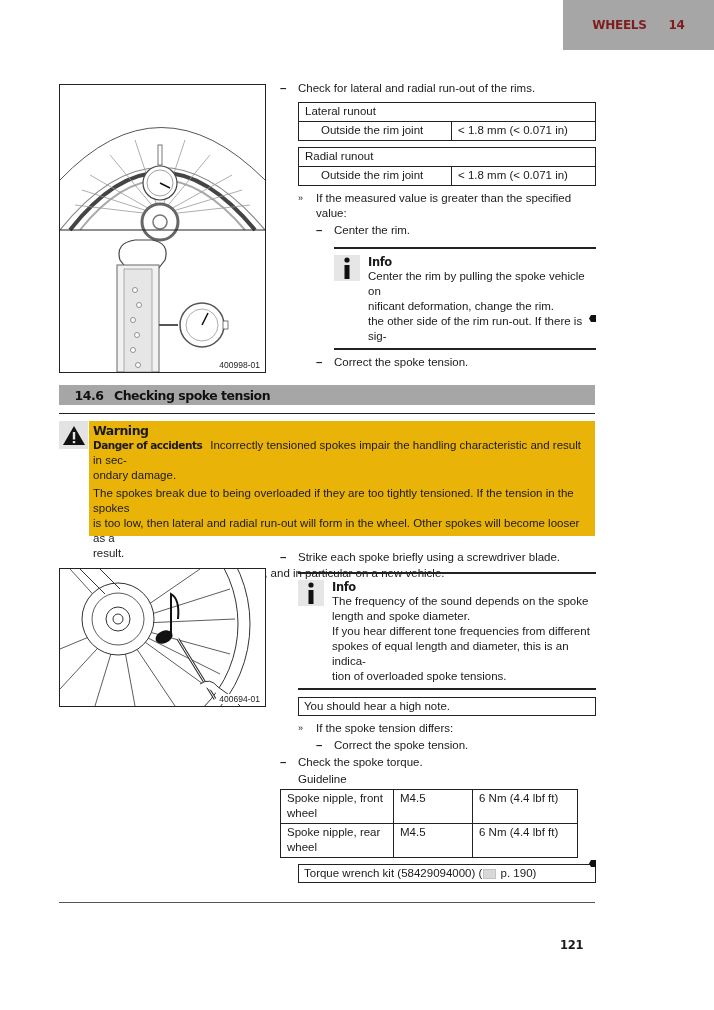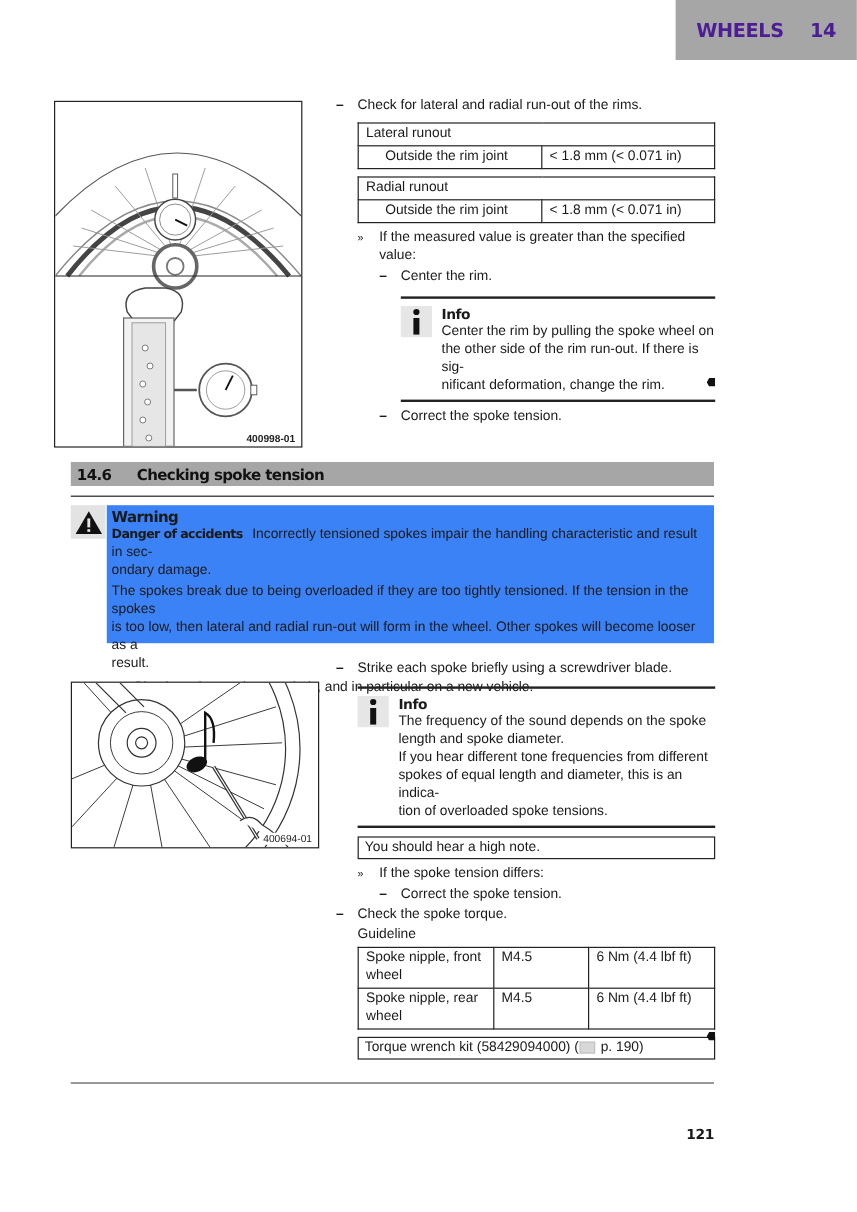--- a/index.html
+++ b/index.html
@@ -1,48 +1,48 @@
 <!DOCTYPE html>
 <html><head>
 <meta charset="utf-8">
 <style>
   html, body { margin: 0; padding: 0; background: #ffffff; }
   body { width: 714px; height: 1010px; position: relative; overflow: hidden;
          font-family: "Liberation Sans", "DejaVu Sans", sans-serif; color: #1a1a1a; font-size: 11.5px; }
   .abs { position: absolute; }
   .chapter-tab { left: 563px; top: 0; width: 151px; height: 50px; background: #a6a6a6;
                  display: flex; align-items: center; justify-content: center; gap: 22px; }
-  .chapter-tab span { font-family: "DejaVu Sans", sans-serif; font-weight: bold; font-size: 16px; color: #4c1d95; letter-spacing: -0.3px; }
+  .chapter-tab span { font-family: "DejaVu Sans", sans-serif; font-weight: bold; font-size: 12px; color: #7f1d1d; letter-spacing: -0.3px; }
   .figure { border: 1px solid #222; background: #fff; overflow: hidden; }
   .fig-id { position: absolute; right: 4px; bottom: 2px; font-size: 8.5px; color: #222; background: #fff; padding: 0 1px; }
   .step { display: flex; align-items: flex-start; line-height: 15px; }
   .dash { width: 18px; flex: none; font-weight: bold; }
   .raq { width: 18px; flex: none; font-size: 9px; }
   table.spec { border-collapse: collapse; width: 100%; padding-left: 26px; }
   table.spec td { border: 1.5px solid #222; padding: 1px 6px 2px 6px; font-size: 11.5px; line-height: 15px; vertical-align: top; }
   .info-box { border-top: 2px solid #222; border-bottom: 2px solid #222; padding: 6px 0 4px 0; display: flex; gap: 8px; }
   .info-icon { width: 26px; height: 26px; background: #e6e6e6; flex: none; display: flex; align-items: center; justify-content: center; }
   .info-title { font-weight: bold; font-family: "DejaVu Sans", sans-serif; font-size: 11.5px; letter-spacing: -0.4px; }
   .info-text { line-height: 15px; }
-  .section-head { left: 59px; top: 385px; width: 536px; height: 20px; background: #a6a6a6; display: flex; align-items: center; }
+  .section-head { left: 59px; top: 385px; width: 536px; height: 20px; background: #a6a6a6; display: flex; align-items: center; text-align: center; }
   .section-head span { font-family: "DejaVu Sans", sans-serif; font-weight: bold; font-size: 12.5px; letter-spacing: -0.5px; color: #111; }
-  .warning-box { left: 89px; top: 421px; width: 506px; height: 115px; background: #3b82f6; }
+  .warning-box { left: 89px; top: 421px; width: 506px; height: 115px; background: #eab308; }
   .warn-icon { left: 59px; top: 421px; width: 29px; height: 28px; background: #e3e3e3; display: flex; align-items: center; justify-content: center; }
   .end-mark { width: 7px; height: 7px; }
   .hr { height: 0; border-top: 1px solid #444; }
 </style>
 </head>
 <body>
 
 <div class="abs chapter-tab">
   <span>WHEELS</span>
   <span>14</span>
 </div>
 
-<div class="abs figure" style="left:45px; top:84px; width:205px; height:287px;font-weight:bold;">
+<div class="abs figure" style="left:59px; top:84px; width:205px; height:287px;">
   <svg width="205" height="287" viewBox="0 0 205 287">
 
     <path d="M0,95 Q100,-10 205,95" fill="none" stroke="#555" stroke-width="1"></path>
     <path d="M0,145 Q100,20 205,145" fill="none" stroke="#888" stroke-width="1.2"></path>
     <path d="M10,145 Q100,30 195,145" fill="none" stroke="#444" stroke-width="4"></path>
     <path d="M20,145 Q100,45 185,145" fill="none" stroke="#aaa" stroke-width="2"></path>
     <g stroke="#999" stroke-width="0.8">
       <line x1="100" y1="130" x2="30" y2="90"></line>
         <line x1="100" y1="130" x2="50" y2="70"></line>
       <line x1="100" y1="130" x2="75" y2="55"></line>
@@ -122,23 +122,23 @@
   <div class="info-box" style="margin-left:54px; margin-top:9px;">
     <div class="info-icon">
       <svg width="10" height="22" viewBox="0 0 10 22">
           <circle cx="5" cy="3" r="2.6" fill="#111"></circle>
           <rect x="2.5" y="8" width="5" height="14" fill="#111"></rect>
         </svg>
     </div>
     <div>
       <div class="info-title">Info</div>
       <div class="info-text">
-        <div>Center the rim by pulling the spoke wheel on</div>
+        <div>Center the rim by pulling the spoke vehicle on</div>
+        <div>nificant deformation, change the rim.</div>
         <div>the other side of the rim run-out. If there is sig-</div>
-        <div>nificant deformation, change the rim.</div>
       </div>
     </div>
   </div>
   <div class="step" style="margin-left:36px; margin-top:5px;">
     <span class="dash">–</span>
     <span>Correct the spoke tension.</span>
   </div>
 </div>
 <svg class="abs end-mark" style="left:589px; top:315px;" viewBox="0 0 7 7">
     <path d="M7,0 L7,7 L2,7 L0,3.5 L2,0 Z" fill="#111"></path>
@@ -239,21 +239,21 @@
   </div>
   <div class="step" style="margin-left:36px; margin-top:2px;">
     <span class="dash">–</span>
     <span>Correct the spoke tension.</span>
   </div>
   <div class="step" style="margin-top:2px;">
     <span class="dash">–</span>
     <span>Check the spoke torque.</span>
   </div>
   <div style="margin-left:18px; margin-top:2px; line-height:15px;">Guideline</div>
-  <table class="spec" style="margin-left:18px; width:298px; margin-top:2px;">
+  <table class="spec" style="width:298px; margin-top:2px;">
     <tbody>
         <tr>
       <td style="width:100px;">
             <div>Spoke nipple, front</div>
             <div>wheel</div>
           </td>
       <td style="width:66px;">M4.5</td>
       <td>6 Nm (4.4 lbf ft)</td>
     </tr>
     <tr>
@@ -268,13 +268,13 @@
     </table>
   <div style="margin-left:18px; margin-top:6px; border:1.5px solid #222; padding:1px 5px; line-height:15px;">
     <span>Torque wrench kit (58429094000) (</span><span style="display:inline-block; width:11px; height:8px; background:#d8d8d8; border:1px solid #c4c4c4; vertical-align:middle; margin:0 1px;"></span><span> p. 190)</span>
   </div>
 </div>
 <svg class="abs end-mark" style="left:589px; top:860px;" viewBox="0 0 7 7">
     <path d="M7,0 L7,7 L2,7 L0,3.5 L2,0 Z" fill="#111"></path>
   </svg>
 
 <div class="abs hr" style="left:59px; top:902px; width:536px; border-top:1px solid #555;"></div>
-<div class="abs" style="left:560px; top:938px; width:35px; text-align:right; font-family:'DejaVu Sans',sans-serif; font-weight:bold; font-size:11.5px; letter-spacing:-0.3px;">121</div>
+<div class="abs" style="left:560px; top:938px; width:35px; font-family:'DejaVu Sans',sans-serif; font-weight:bold; font-size:11.5px; letter-spacing:-0.3px;">121</div>
 
 </body></html>

